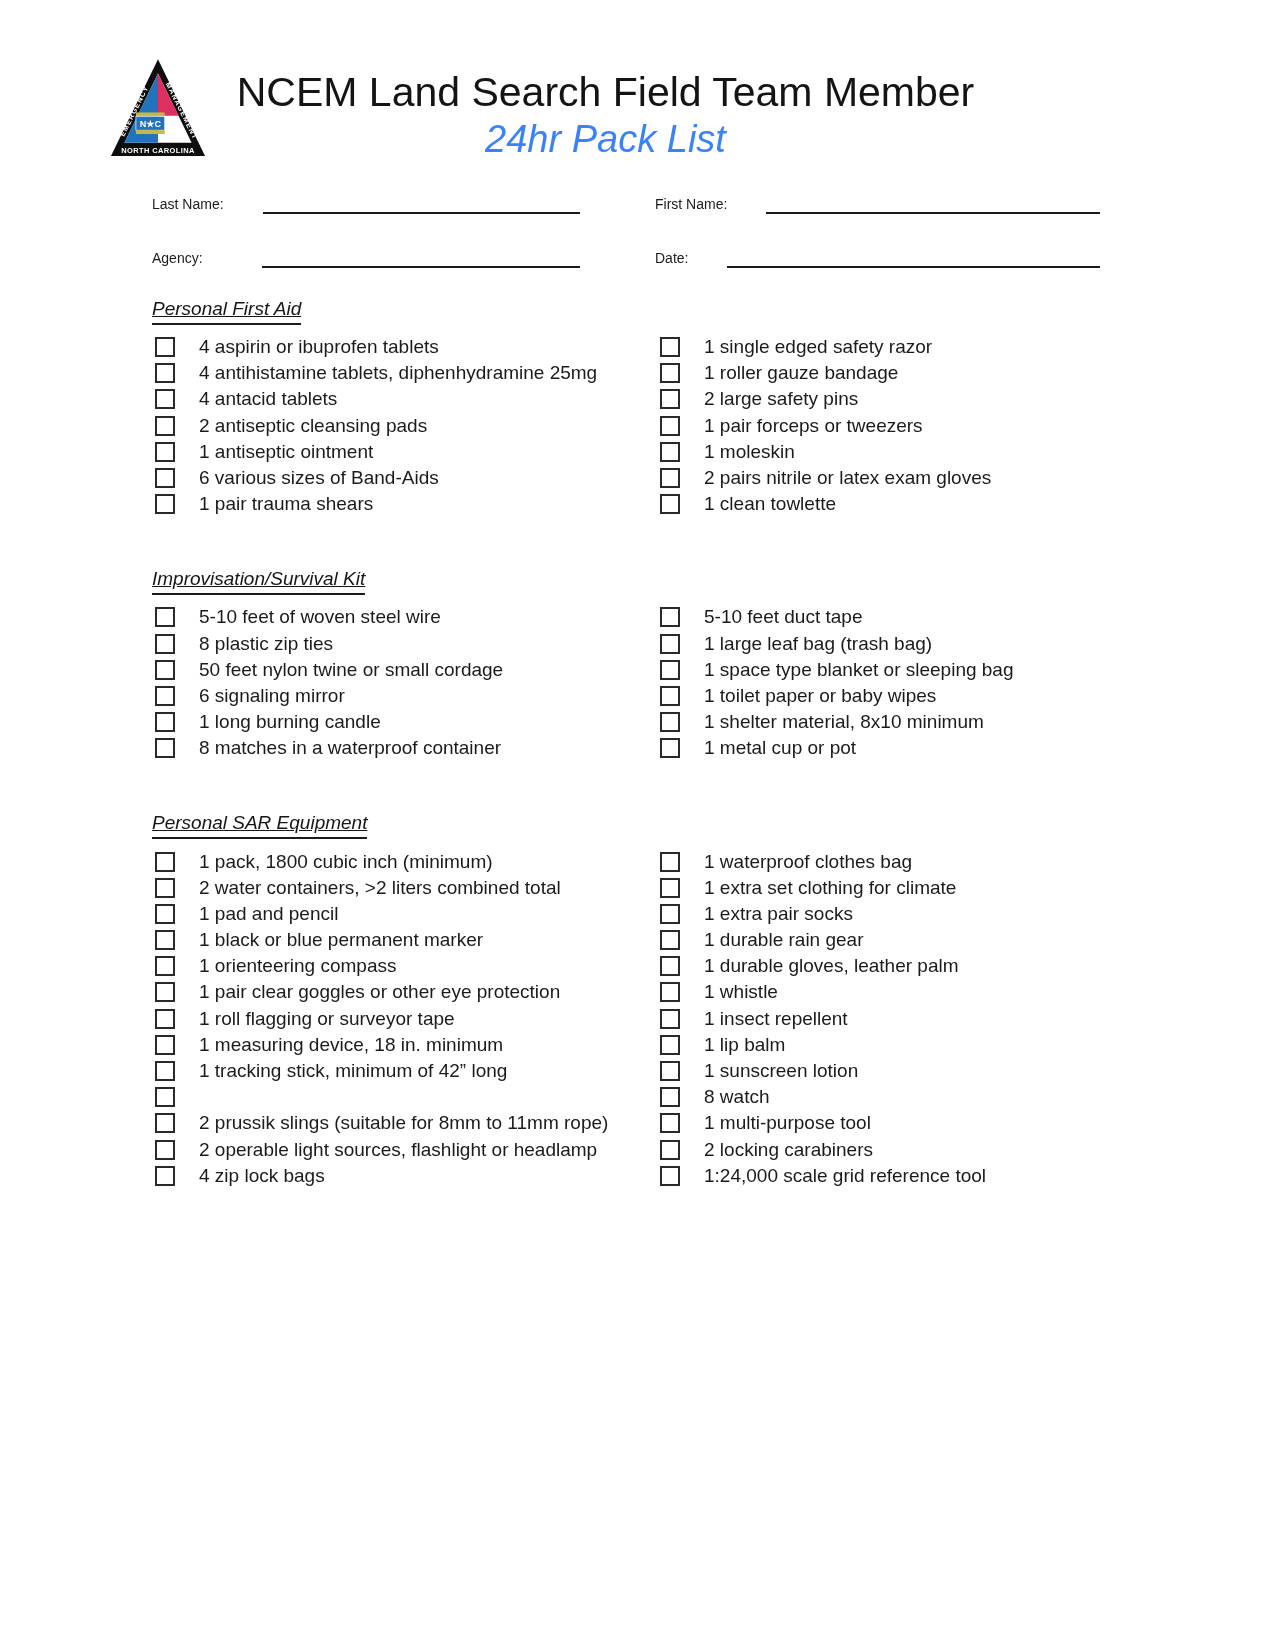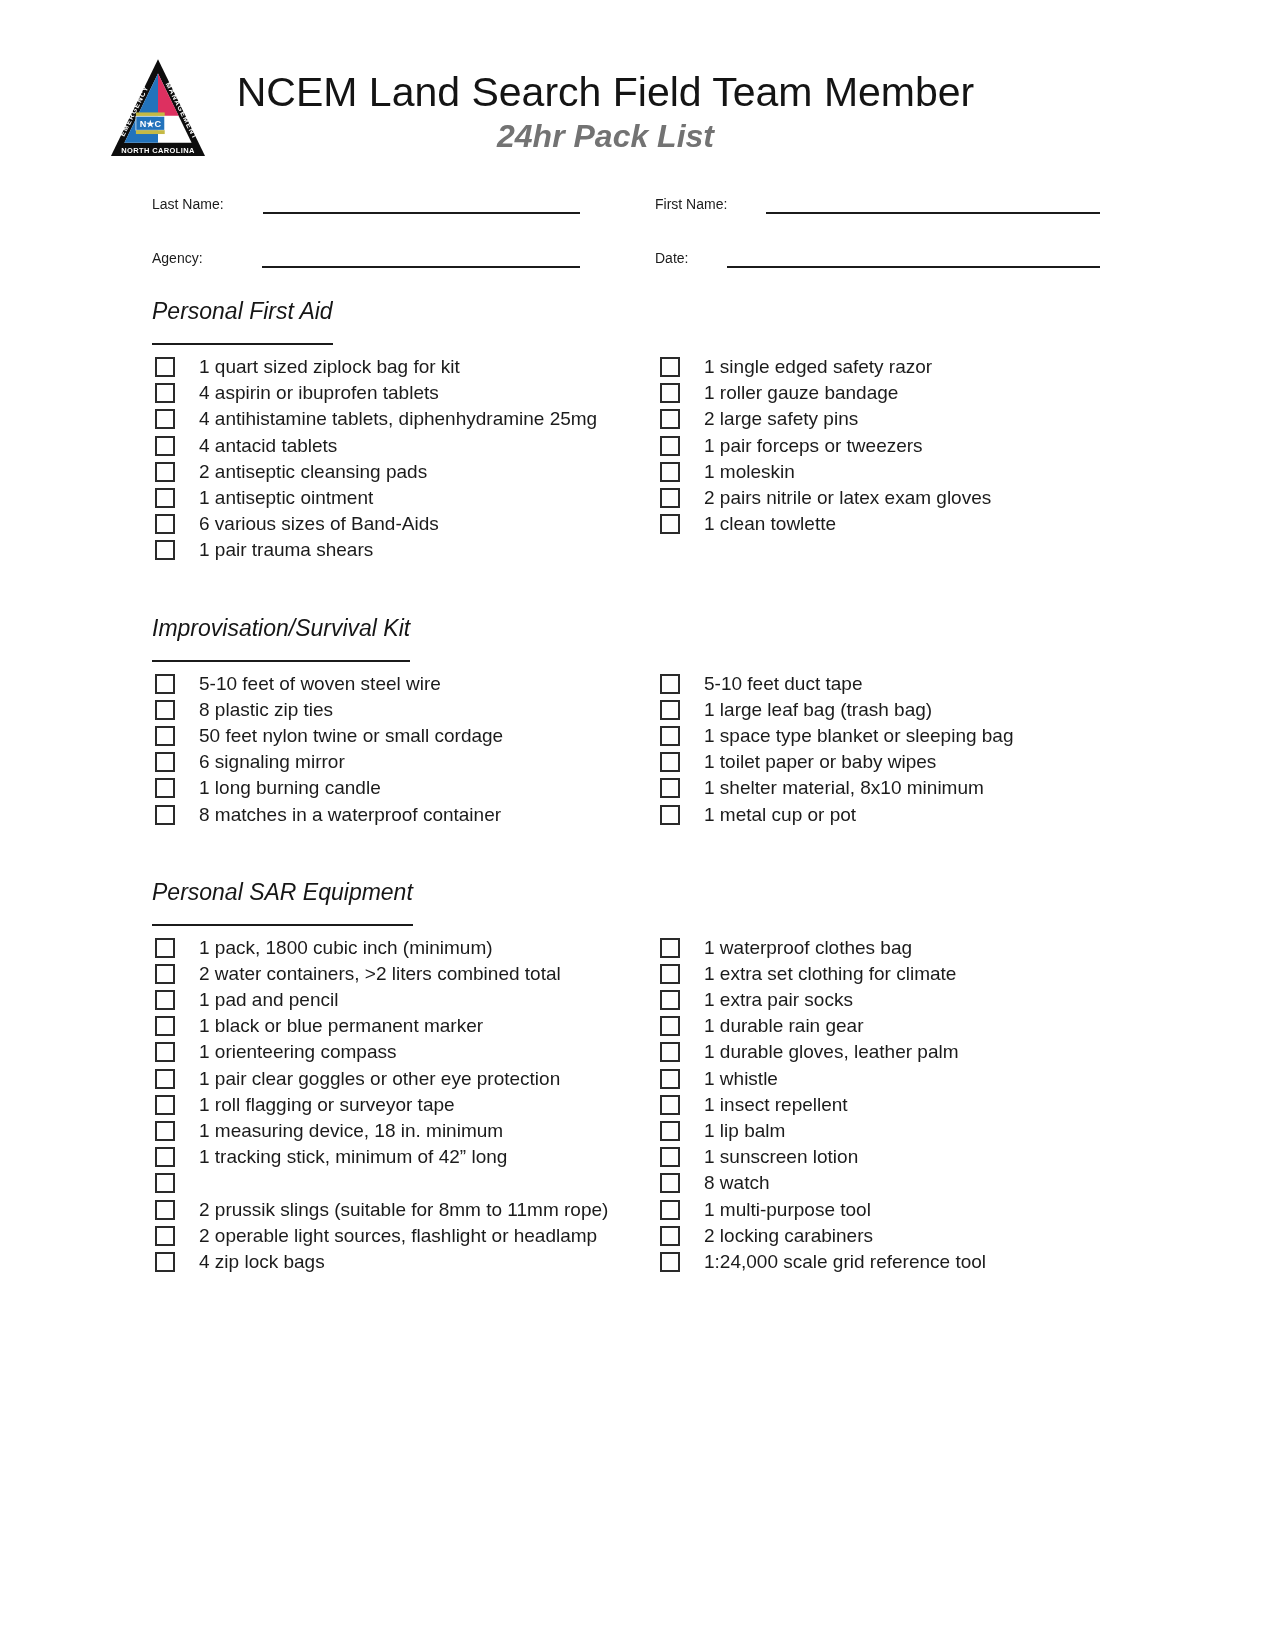--- a/index.html
+++ b/index.html
@@ -38,24 +38,24 @@
   .page-title {
     margin: 0;
     font-size: 41px;
     font-weight: 400;
     letter-spacing: 0px;
     color: #141414;
     line-height: 1.1;
   }
   .page-subtitle {
     margin: 3px 0 0 0;
-    font-size: 32px;
+    font-size: 38px;
     font-style: italic;
-    font-weight: 700;
-    color: #737373;
+    font-weight: 400;
+    color: #3b82f6;
   }
 
   
   .fields {
     margin: 16px 0 0 152px;
     width: 948px;
   }
   .field-row {
     display: flex;
     height: 26px;
@@ -92,26 +92,27 @@
   }
   .pack-section {
     margin-top: 30px;
   }
   .pack-section + .pack-section {
     margin-top: 51px;
   }
   .section-heading {
     display: inline-block;
     margin: 0 0 9px 0;
-    font-size: 23px;
+    font-size: 19px;
     font-style: italic;
     font-weight: 400;
     border-bottom: 2px solid #1b1b1b;
-    padding-bottom: 18px;
+    padding-bottom: 3px;
     color: #161616;
+    text-decoration: underline;
   }
   .cols {
     display: flex;
   }
   .col-left {
     width: 505px;
     flex: none;
   }
   .col-right {
     width: 460px;
@@ -196,24 +197,20 @@
       <span class="line"></span>
     </div>
   </div>
 </div>
 
 <div class="sections" id="sections">
     <section class="pack-section"><h2 class="section-heading">Personal First Aid</h2><div class="cols">
         <div class="col col-left">
           <div class="check-item">
             <span class="checkbox"></span>
-            <span class="item-label">1 quart sized ziplock bag for kit</span>
-          </div>
-          <div class="check-item">
-            <span class="checkbox"></span>
             <span class="item-label">4 aspirin or ibuprofen tablets</span>
           </div>
           <div class="check-item">
             <span class="checkbox"></span>
             <span class="item-label">4 antihistamine tablets, diphenhydramine 25mg</span>
           </div>
           <div class="check-item">
             <span class="checkbox"></span>
             <span class="item-label">4 antacid tablets</span>
           </div>

